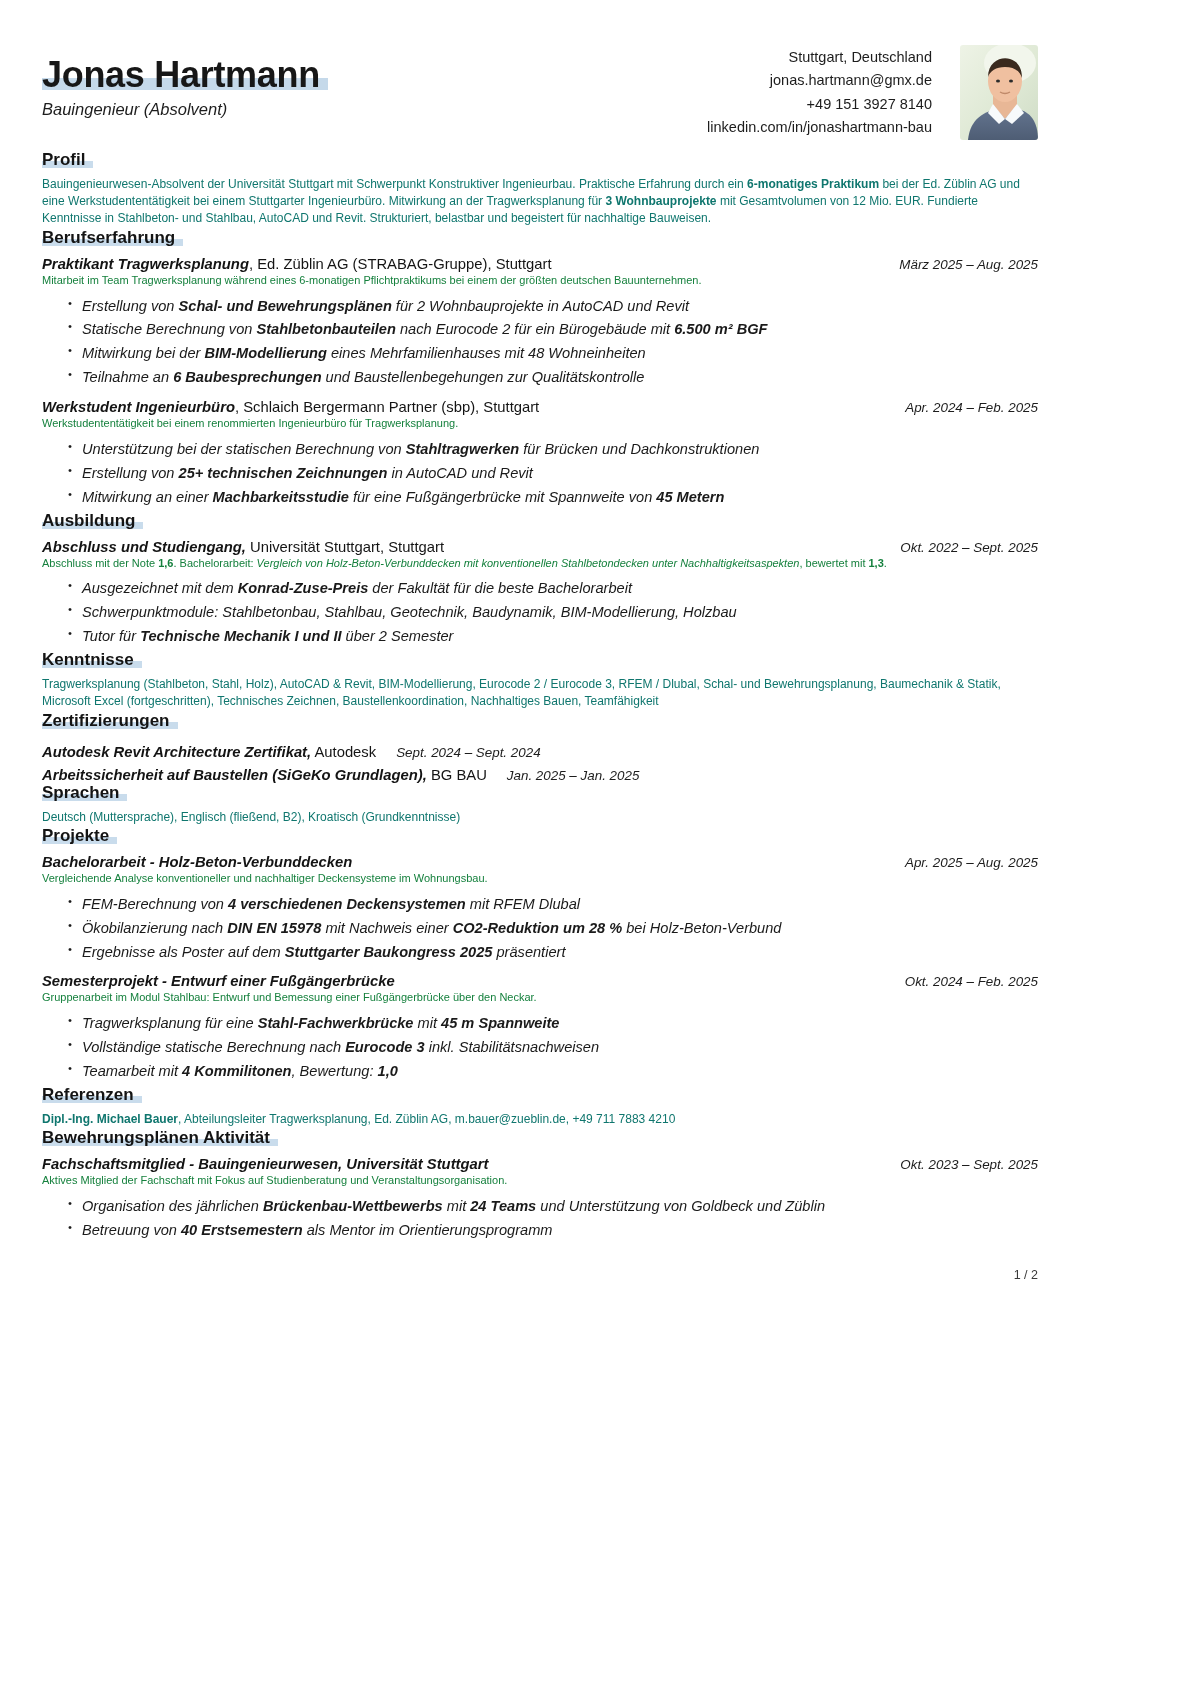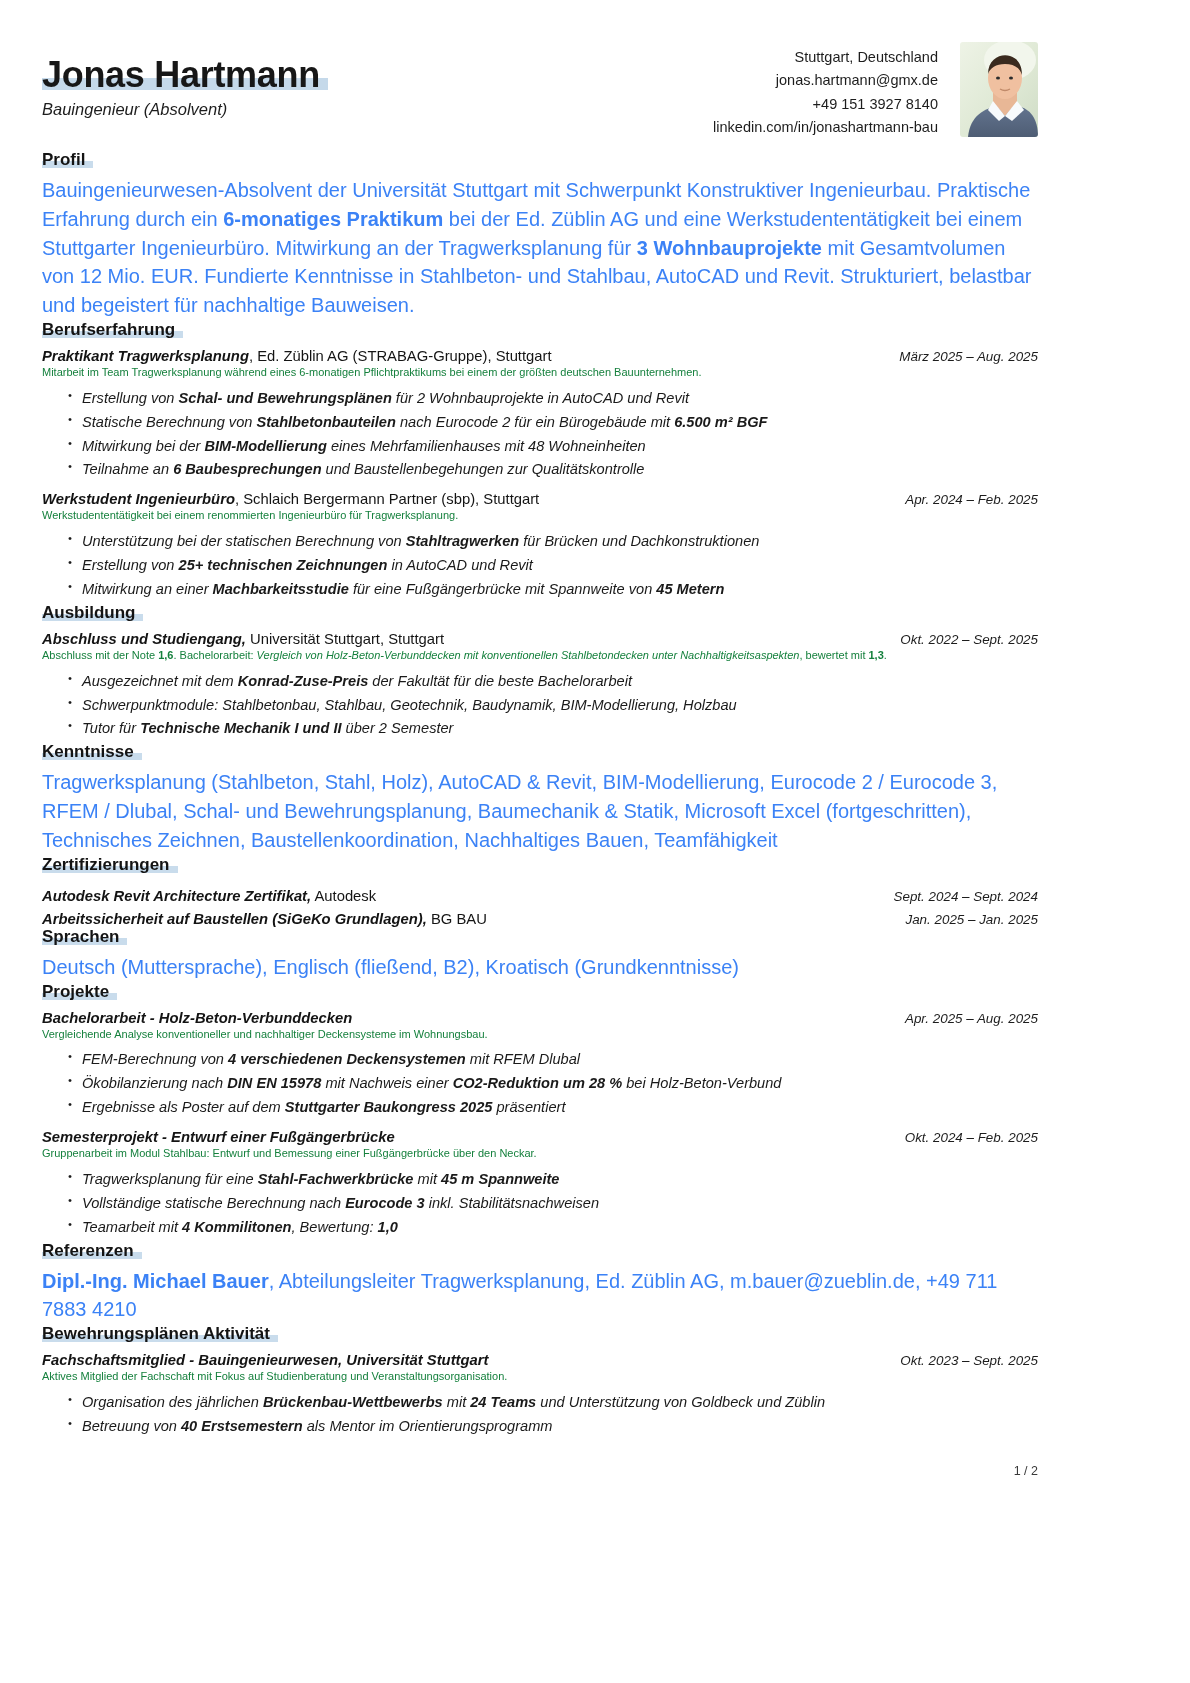--- a/index.html
+++ b/index.html
@@ -47,22 +47,22 @@
   }
   .name-text { position: relative; z-index: 2; }
   .subtitle {
     font-size: 16.5px;
     font-style: italic;
     margin-top: 6px;
     color: #1d1d1d;
   }
   .header-right {
     display: flex;
-    align-items: flex-start;
-    gap: 22px;
+    align-items: flex-end;
+    gap: 28px;
   }
   .contact {
     text-align: right;
     font-size: 14.5px;
     line-height: 1.62;
     color: #1d1d1d;
     padding-top: 4px;
   }
   .photo {
     width: 78px;
@@ -87,23 +87,23 @@
     position: absolute;
     left: 0; right: -8px;
     bottom: 2px;
     height: 7px;
     background: #c9dcec;
     z-index: 0;
   }
   .section-title span { position: relative; z-index: 2; }
 
   .body-text {
-    font-size: 20px;
+    font-size: 12px;
     line-height: 1.44;
-    color: #3b82f6;
+    color: #0f766e;
     text-align: left;
   }
 
   .entry { margin-top: 10px; }
   .entry:first-child { margin-top: 2px; }
   .entry-head {
     display: flex;
     justify-content: space-between;
     align-items: flex-end;
   }
@@ -145,21 +145,21 @@
   ul.bullets li::before {
     content: "\2022";
     position: absolute;
     left: 0;
     top: -1px;
     font-size: 11px;
     color: #1a1a1a;
   }
   .cert-row {
     display: flex;
-    justify-content: space-between;
+    justify-content: flex-start;
     align-items: baseline;
     gap: 20px;
     margin-top: 7px;
   }
   .footer {
     text-align: right;
     font-size: 12.5px;
     color: #3a3a3a;
     margin-top: 26px;
     padding-bottom: 6px;

